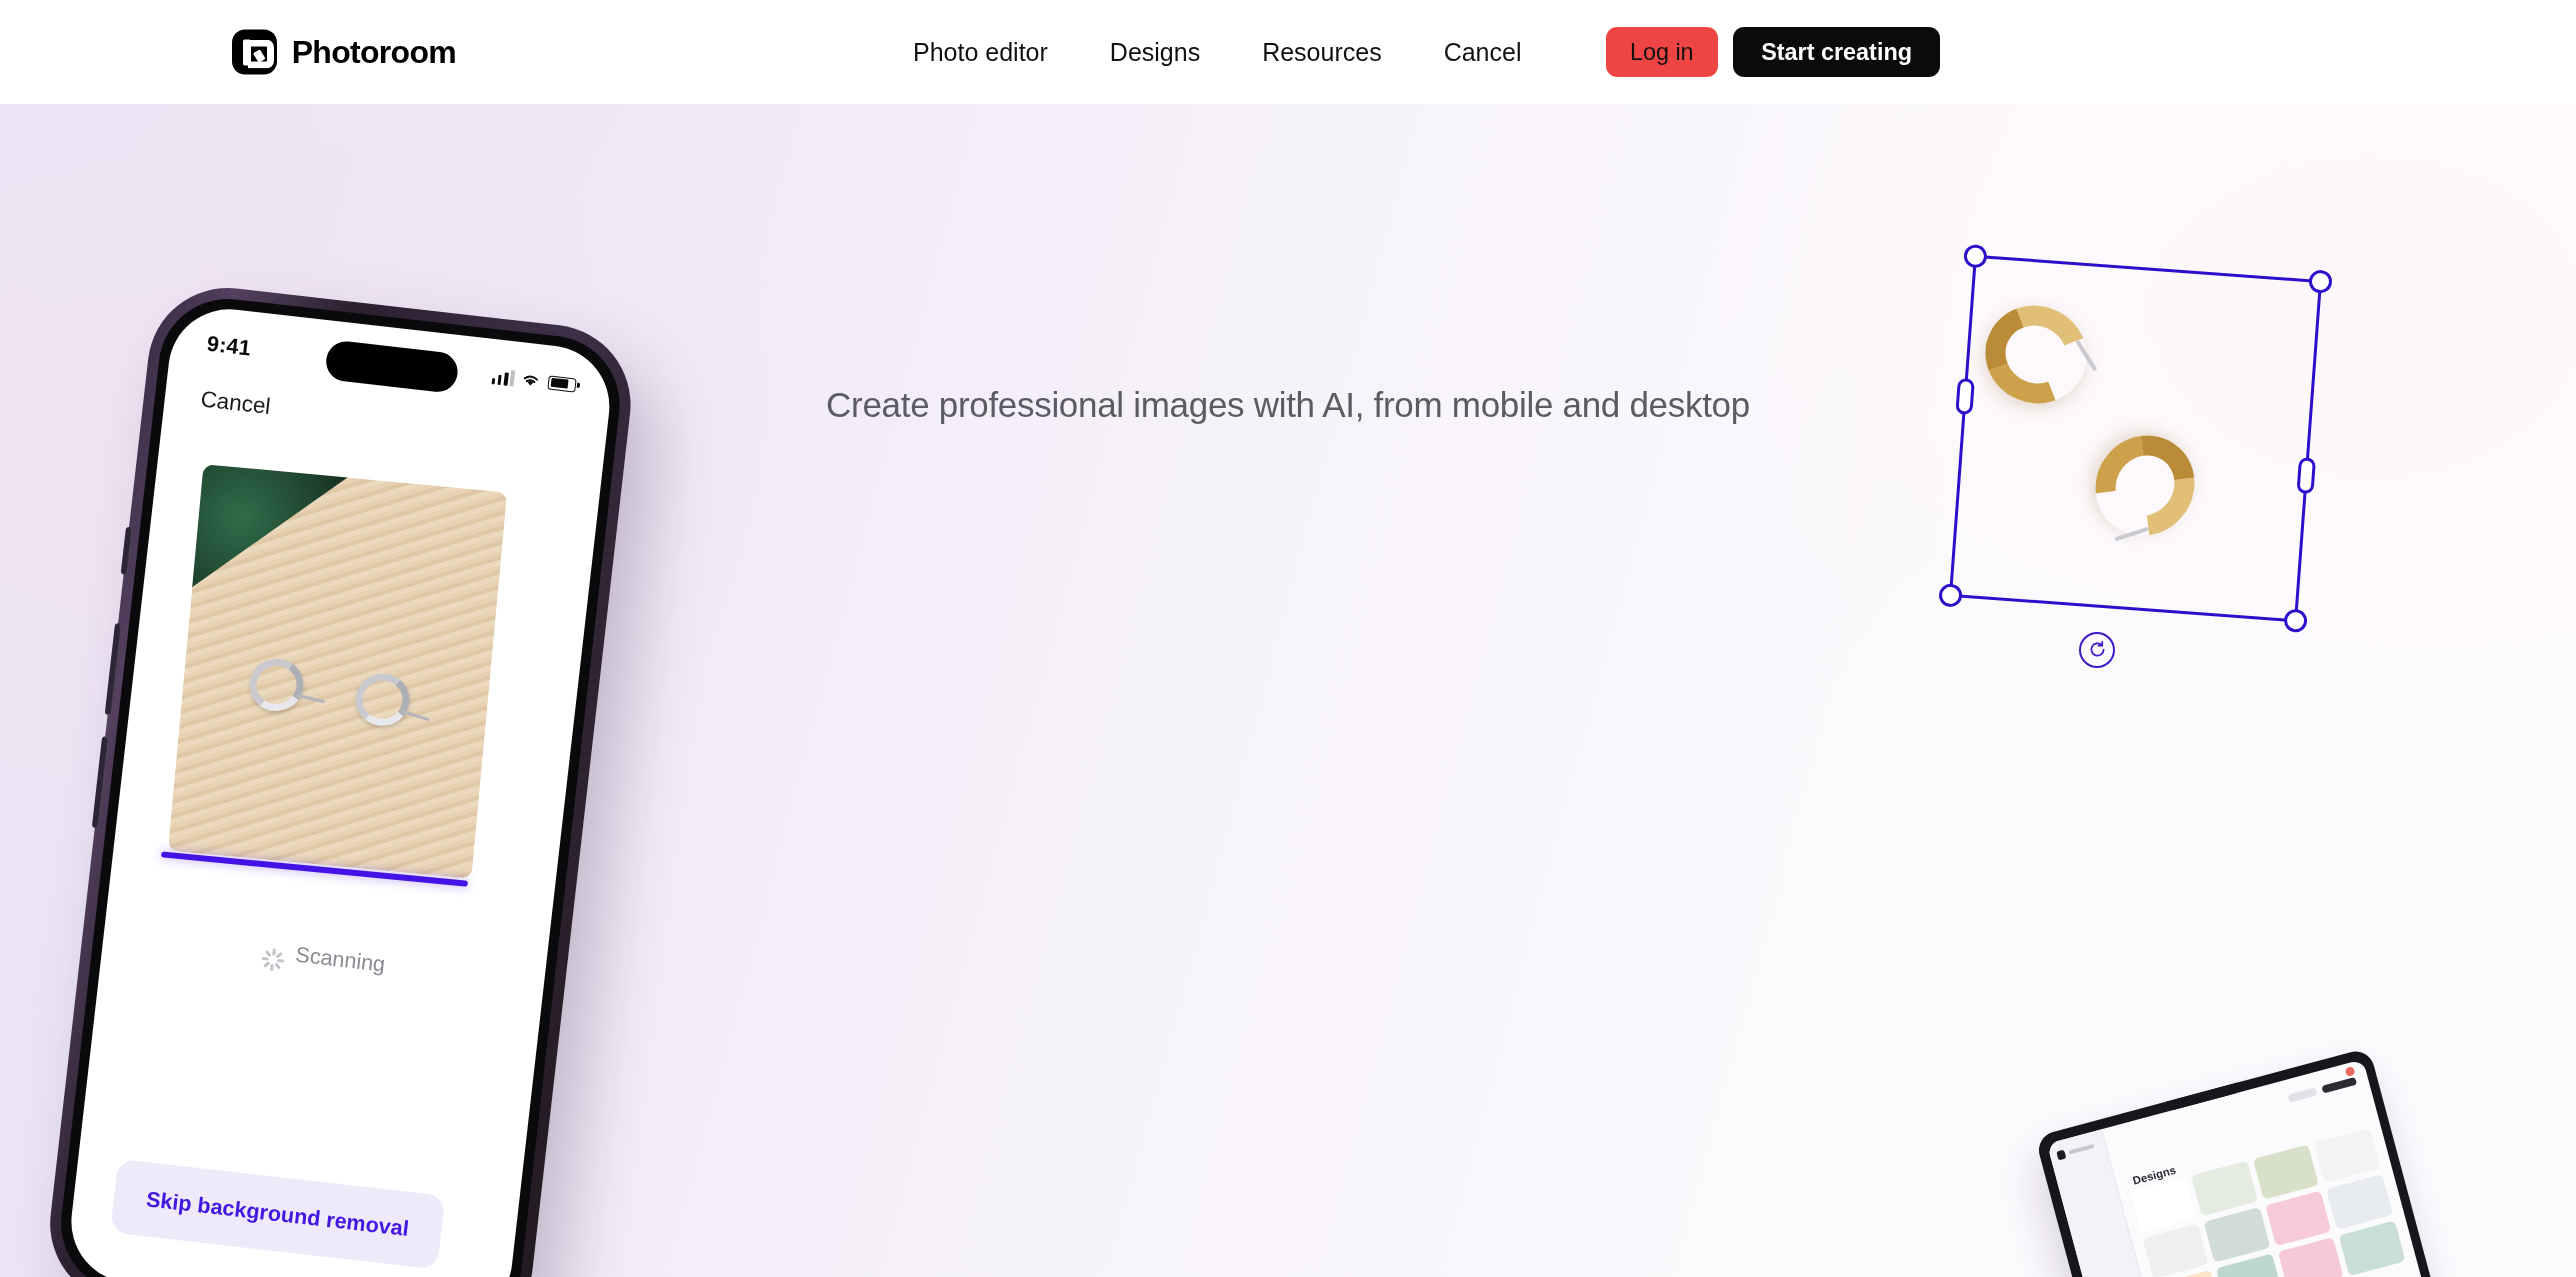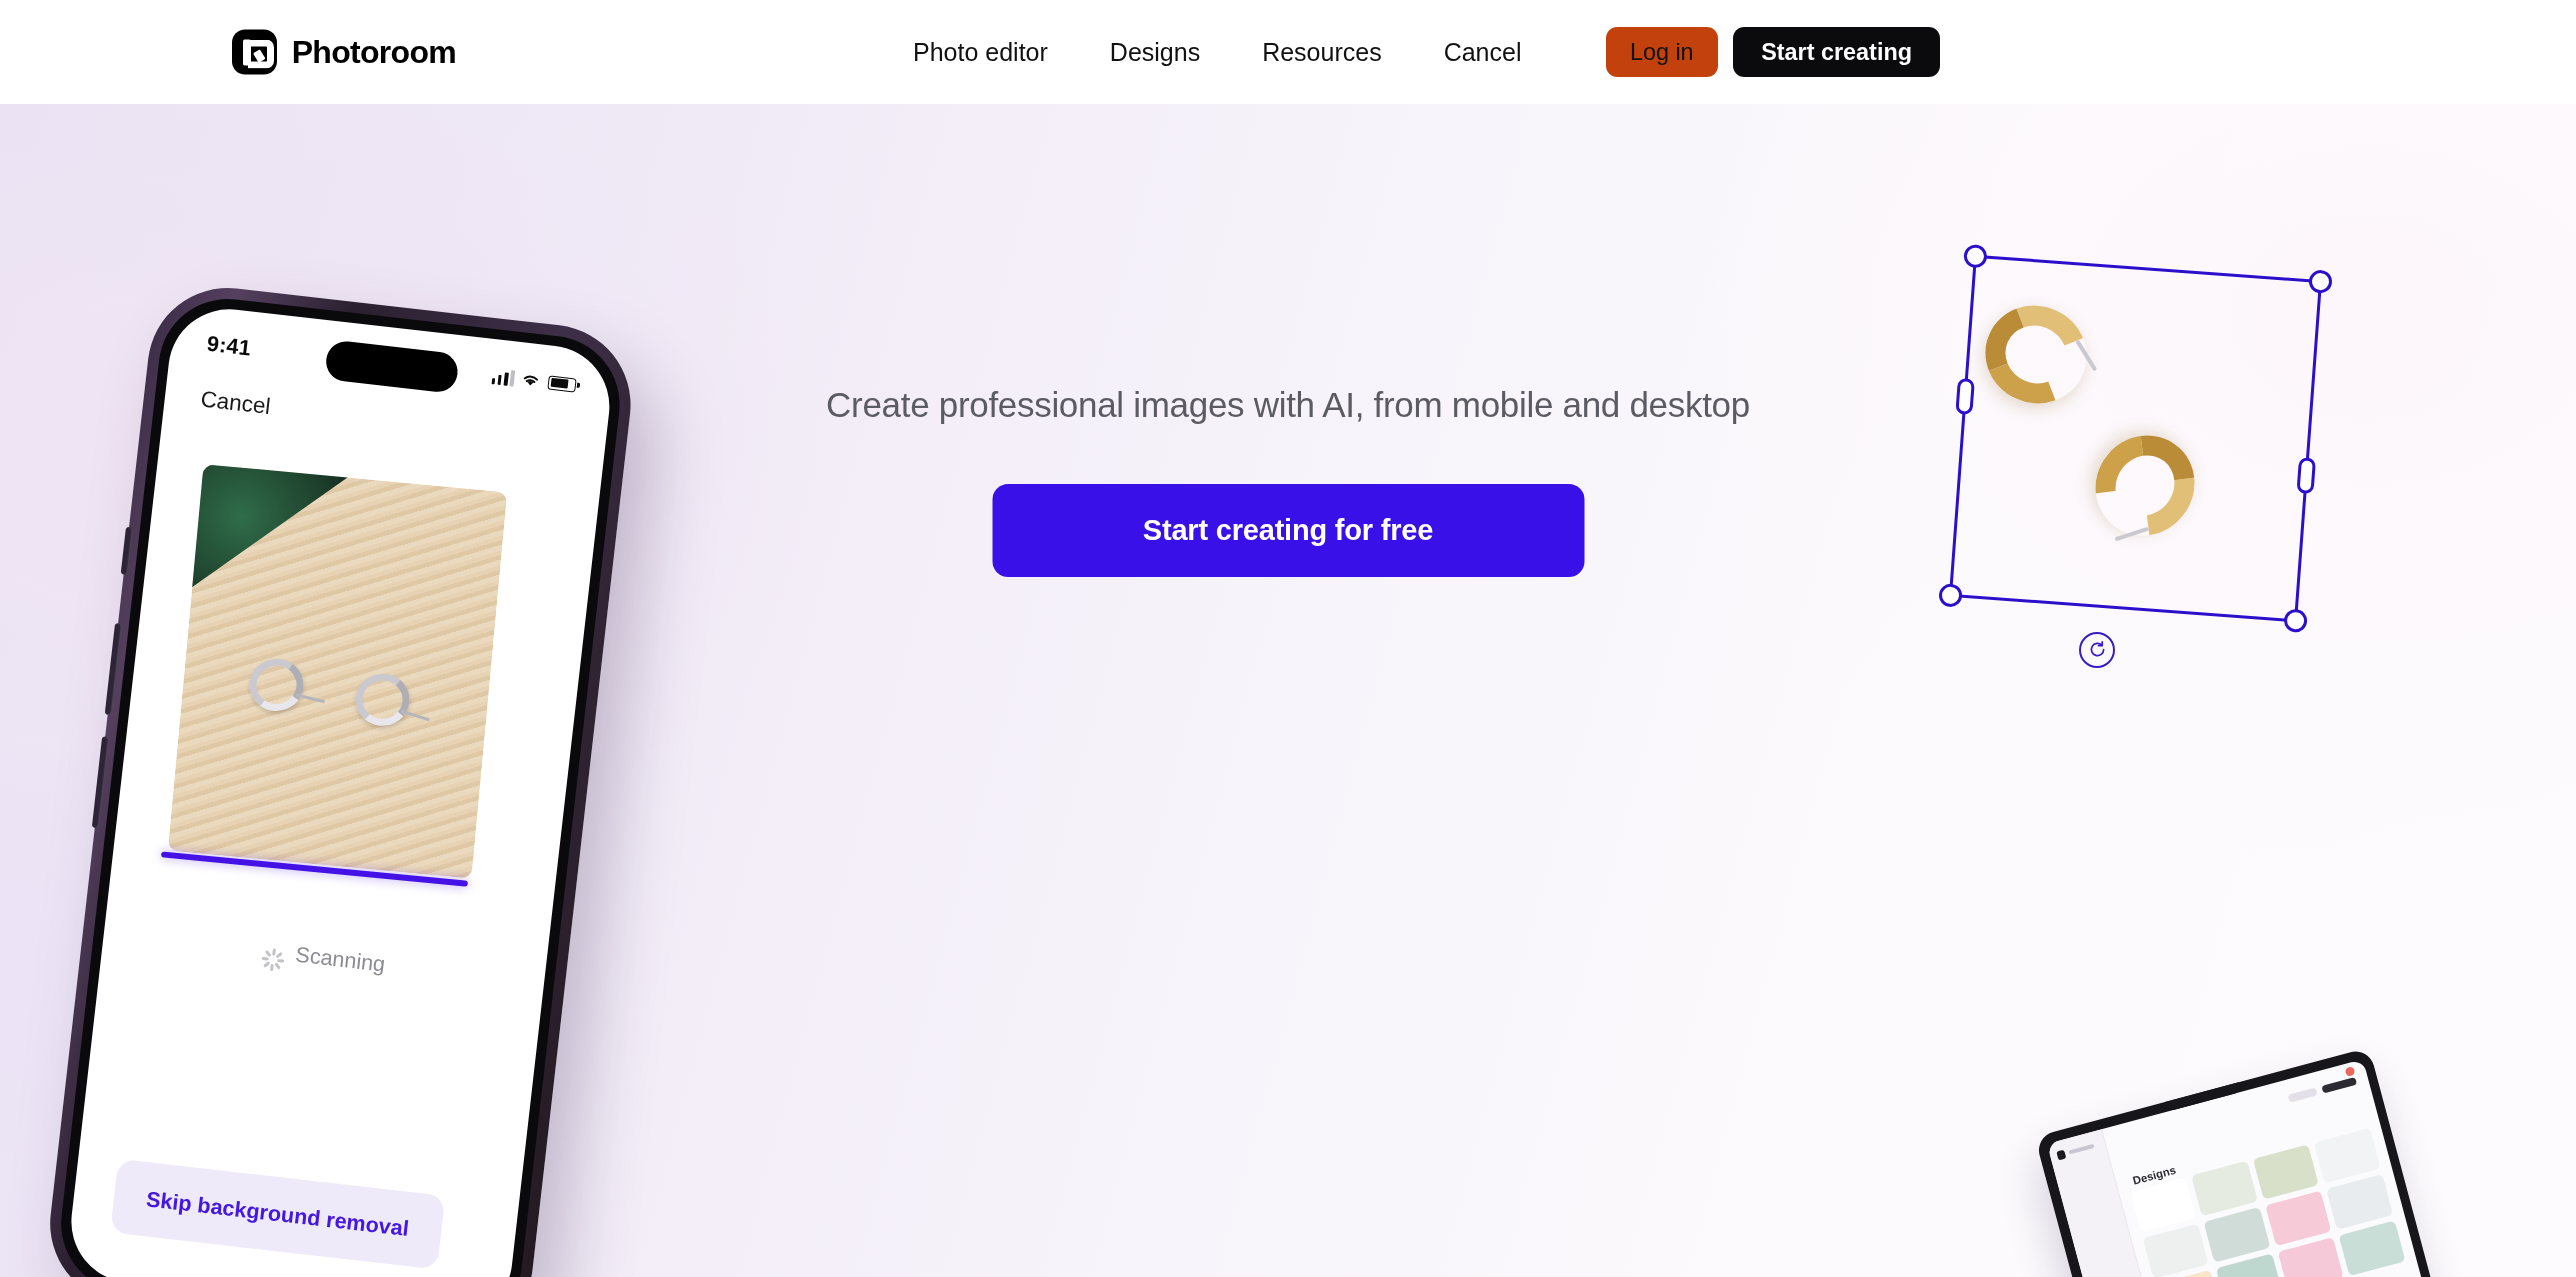--- a/index.html
+++ b/index.html
@@ -61,21 +61,21 @@
     font-size: 25px; color: #111111; text-decoration: none;
     white-space: nowrap; font-weight: normal;
   }
 
   .header-actions {
     position: absolute; right: 184px; top: 50%;
     transform: translateY(-50%);
     display: flex; align-items: center; gap: 15.6px;
   }
   .btn-login {
-    background: #c2410c; color: #111111;
+    background: #ef4444; color: #111111;
     border: none; border-radius: 11.3px;
     padding: 0 24px; height: 50px;
     font-size: 23.4px; font-family: inherit; font-weight: 500;
     display: flex; align-items: center; justify-content: center;
     cursor: pointer; white-space: nowrap;
   }
   .btn-start {
     background: #0b0b0d; color: #ffffff;
     border: none; border-radius: 11.3px;
     padding: 0 28px; height: 50px;
@@ -449,23 +449,20 @@
             <span>Skip background removal</span>
           </button>
 
         </div>
       </div>
     </div>
   </div>
 
   <div class="hero-copy">
     <p class="subhead">Create professional images with AI, from mobile and desktop</p>
-    <div class="cta-wrap">
-      <button class="btn-cta">Start creating for free</button>
-    </div>
   </div>
 
   <div class="selection">
     <span class="hoop one">
         <i class="post"></i>
       </span>
     <span class="hoop two">
         <i class="post"></i>
       </span>
     <div class="sel-box">

